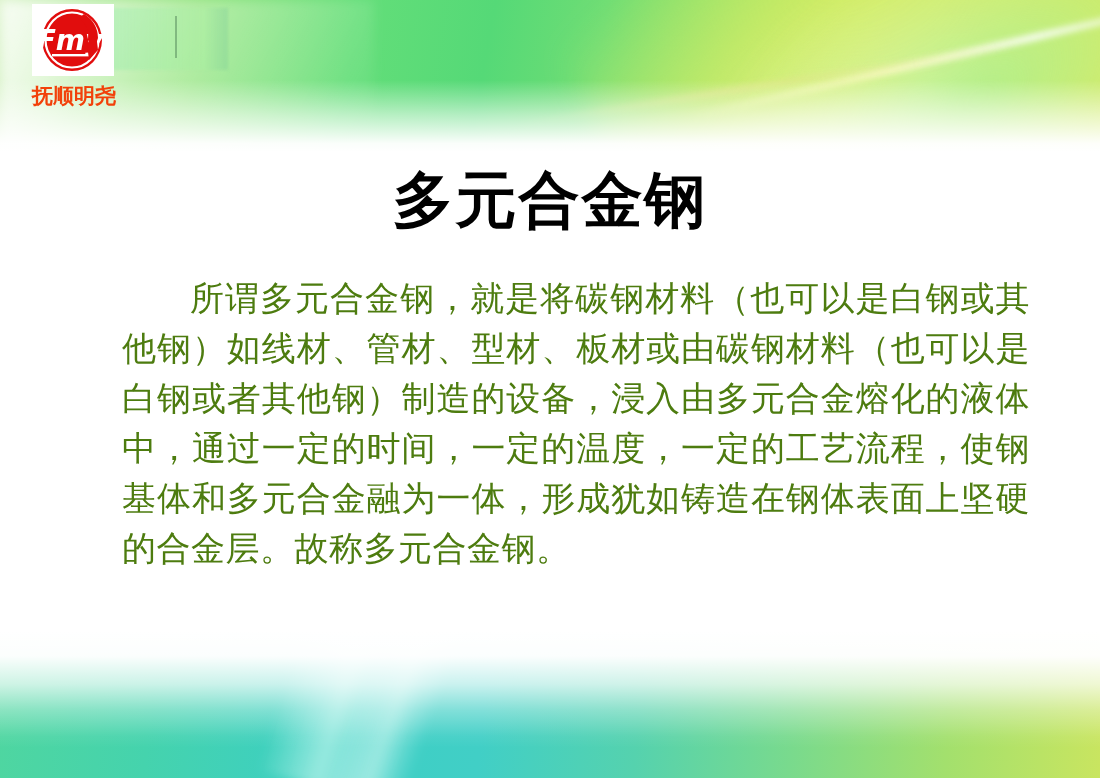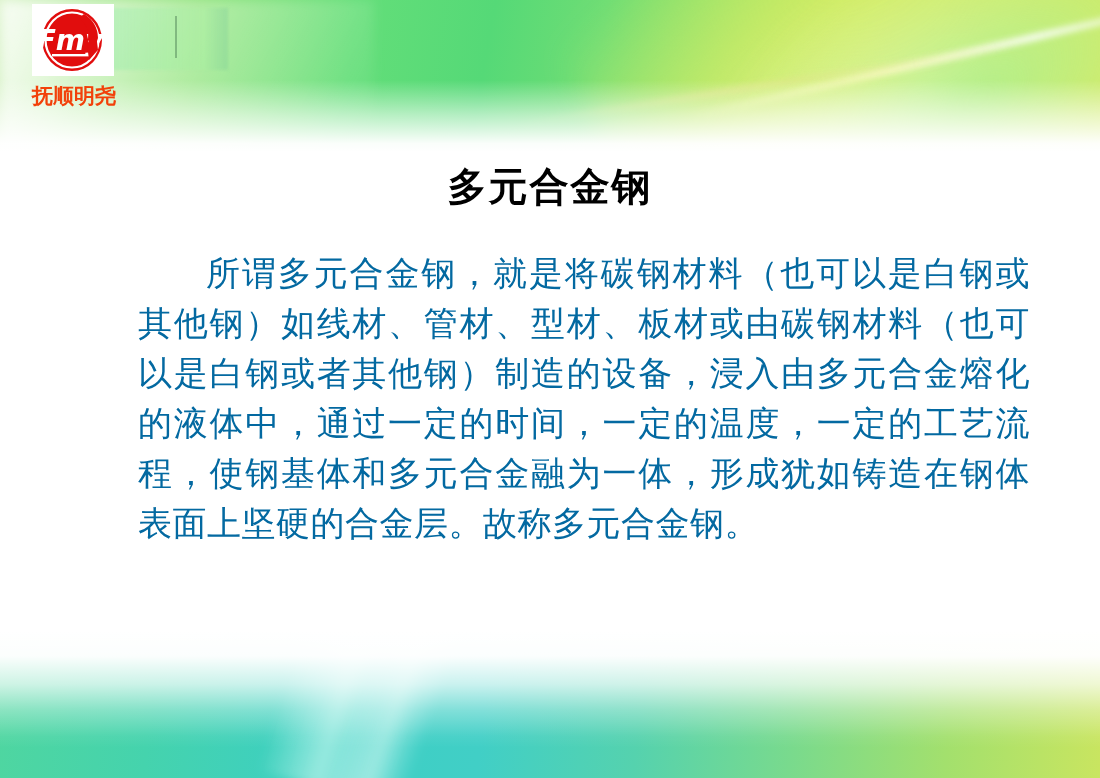--- a/index.html
+++ b/index.html
@@ -239,33 +239,33 @@
     position: absolute;
     left: 0;
     top: 152px;
     width: 1100px;
     z-index: 4;
   }
   .slide-title {
     text-align: center;
     font-family: "DejaVu Sans", "Liberation Sans", sans-serif;
     font-weight: bold;
-    font-size: 39px;
+    font-size: 61px;
     letter-spacing: 2px;
     color: #000000;
     margin: 13px 0 0 0;
     line-height: 1.15;
   }
   .slide-body {
-    margin: 38px 0 0 16px;
+    margin: 38px 0 0 0;
     padding: 0 70px 0 122px;
     font-family: "DejaVu Sans", "Liberation Sans", sans-serif;
     font-size: 34px;
     line-height: 50px;
-    color: #0369a1;
+    color: #4d7c0f;
     text-align: justify;
     text-justify: inter-character;
     text-indent: 2em;
     letter-spacing: 0.5px;
   }
 </style>
 </head>
 <body>
 
 <div class="slide">

